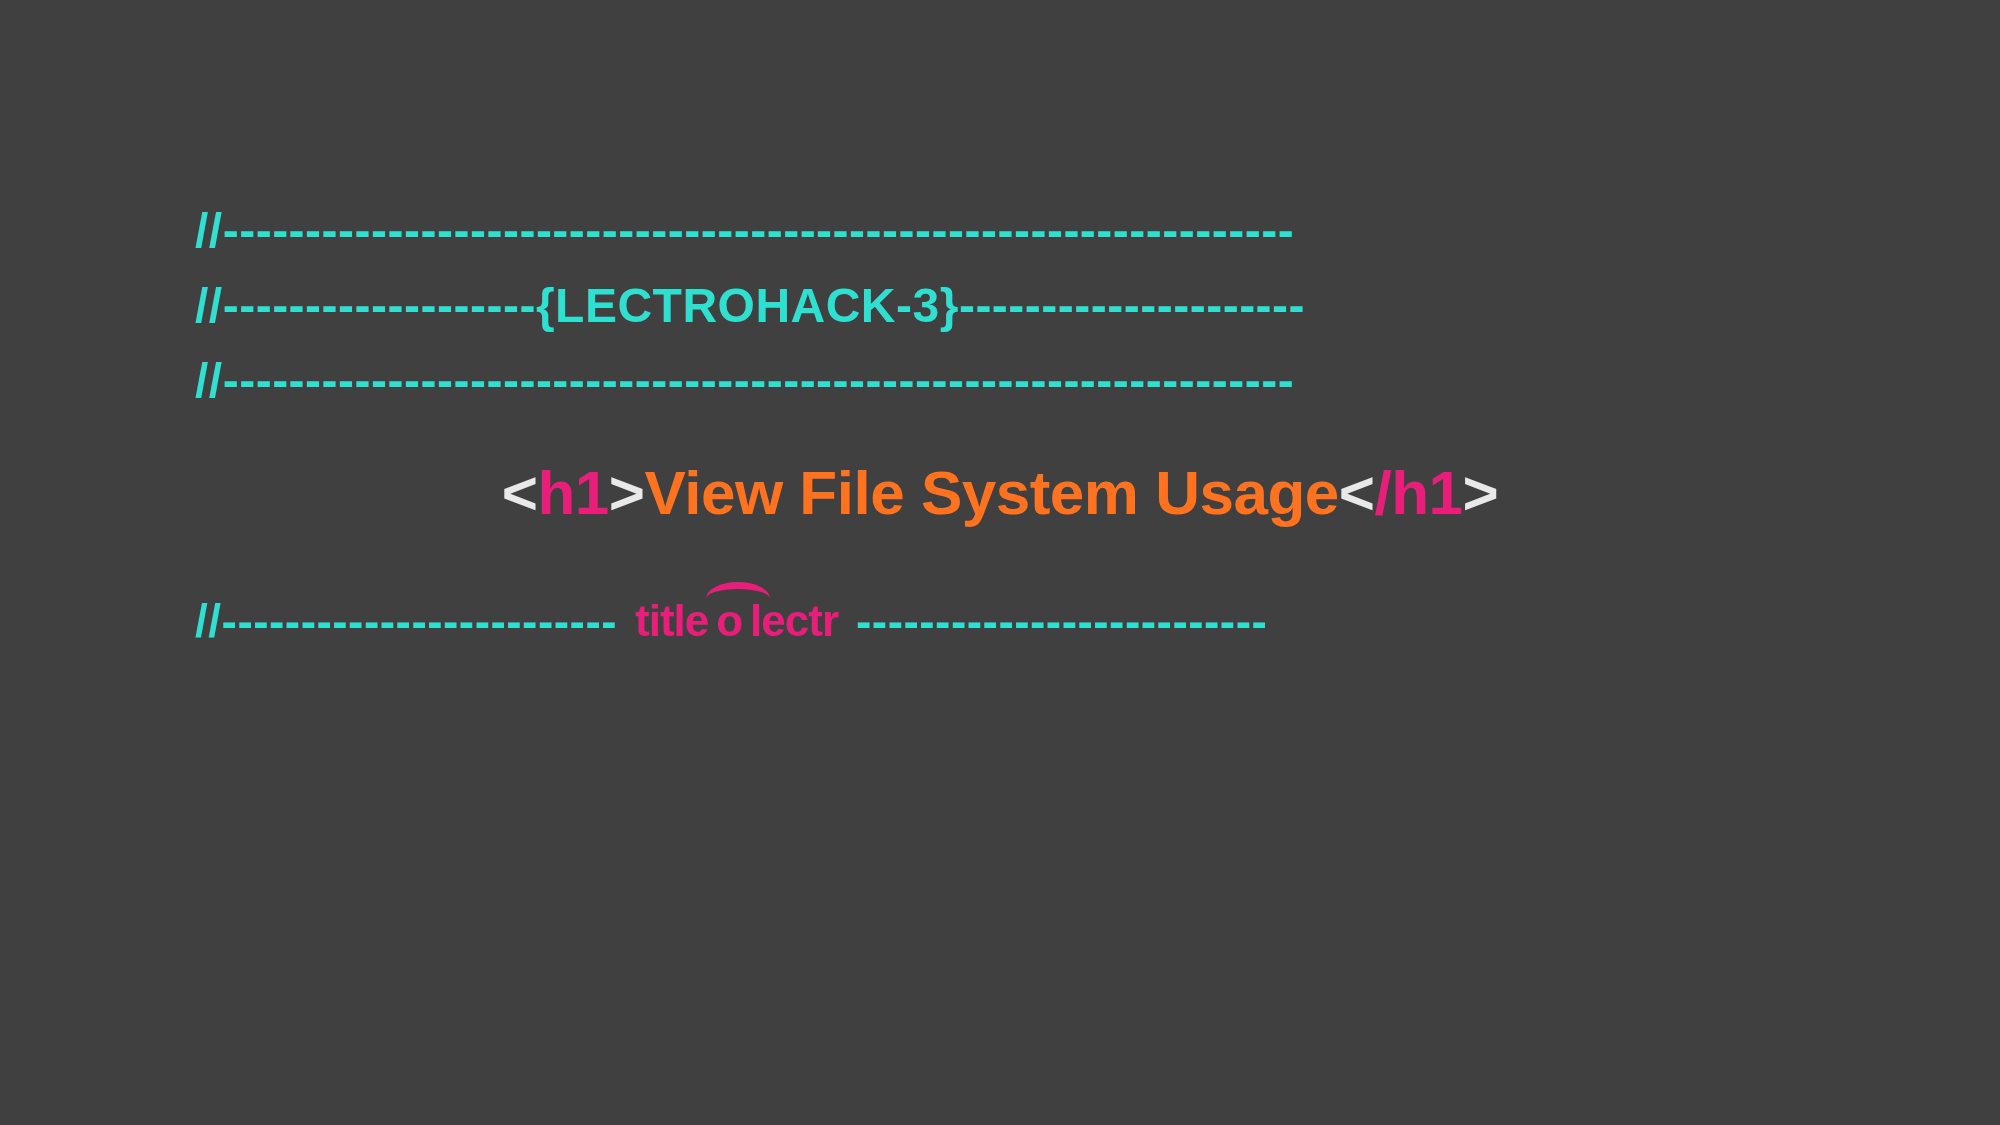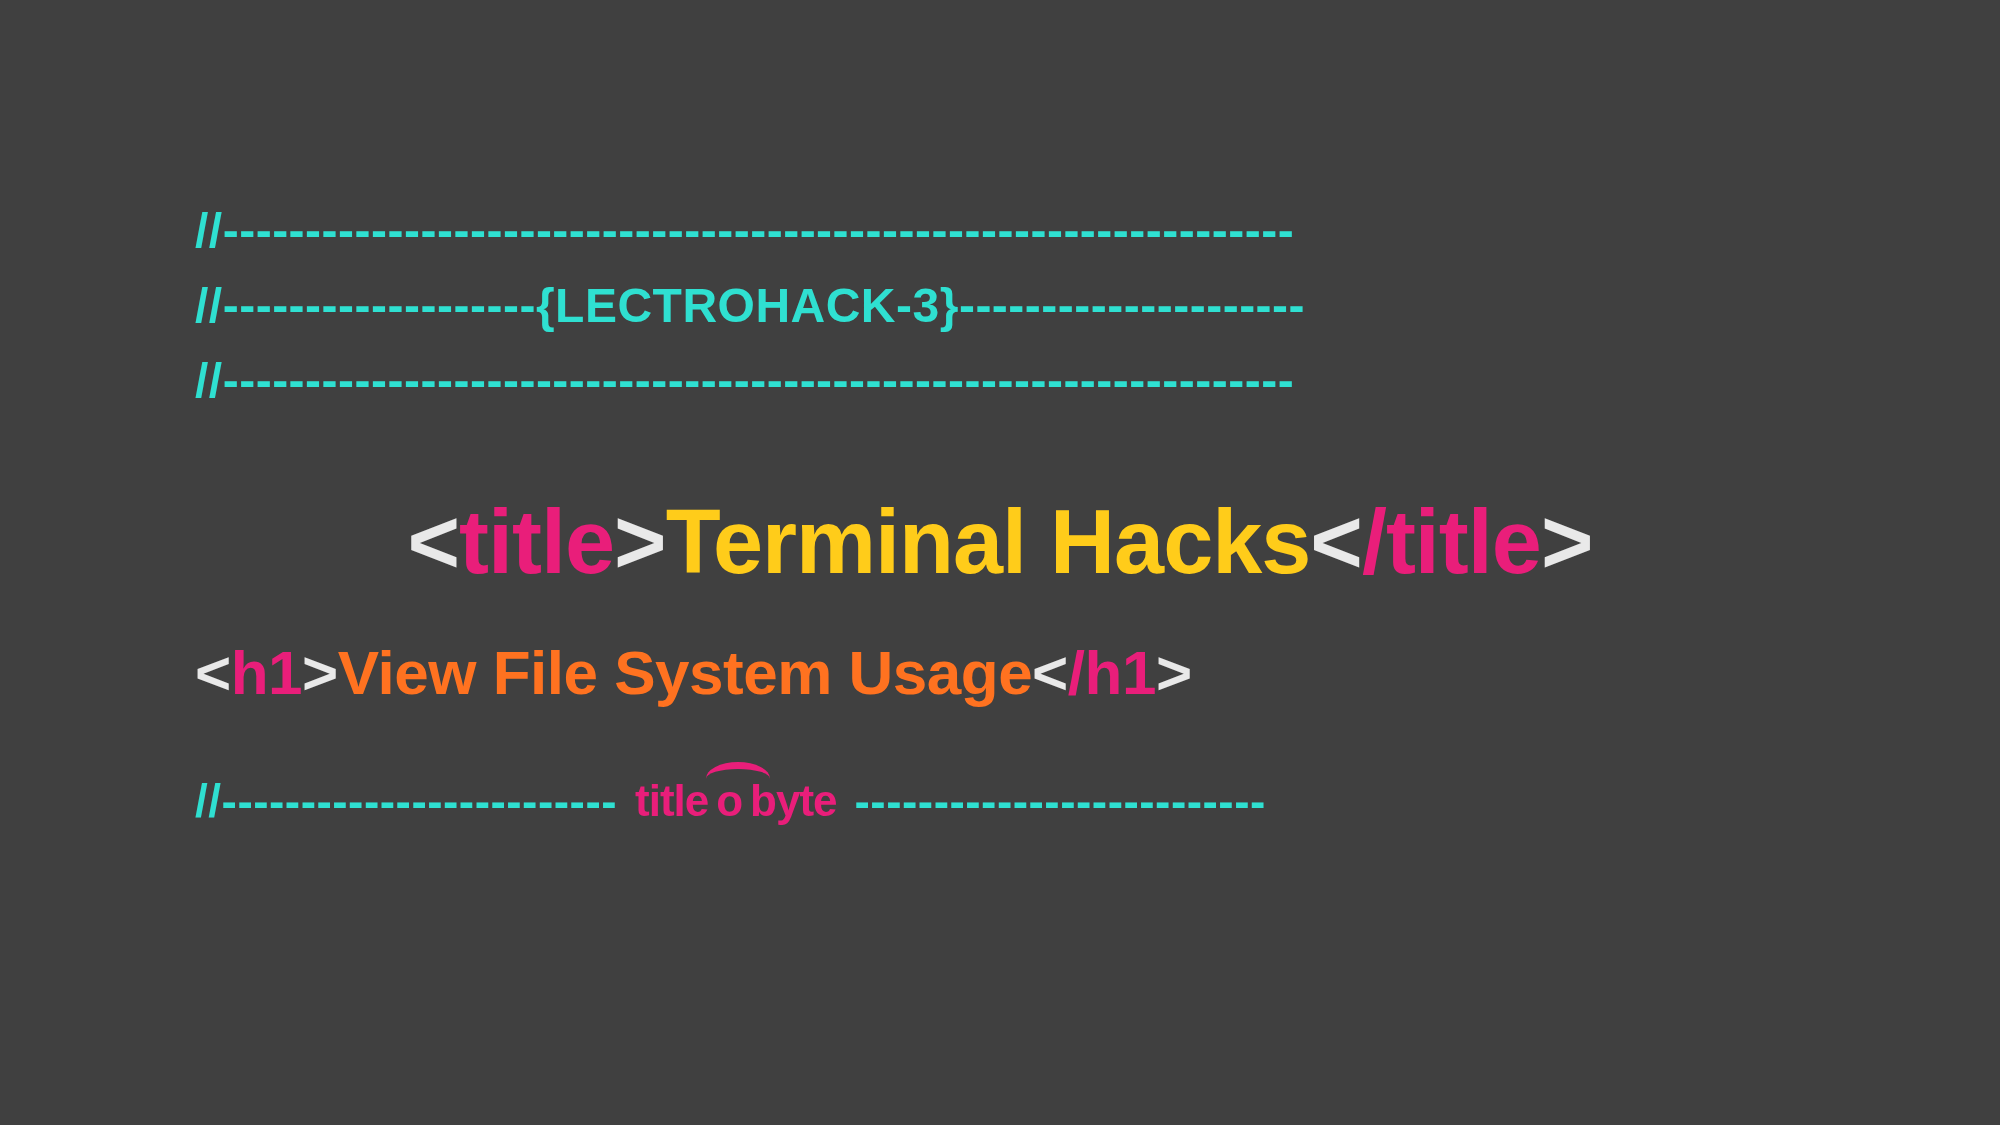--- a/index.html
+++ b/index.html
@@ -39,20 +39,21 @@
   }
   .title-line {
     text-align: center;
     margin-top: 90px;
     font-size: 90px;
     font-weight: 700;
     line-height: 1;
     letter-spacing: -1px;
   }
   .subtitle-line {
+    text-align: center;
     margin-top: 55px;
     font-size: 62px;
     font-weight: 700;
     line-height: 1;
     letter-spacing: -0.5px;
   }
   .footer-line {
     margin-top: 70px;
     color: #2FE0D1;
     font-size: 46px;
@@ -107,32 +108,29 @@
   <div class="content">
 
     <div class="comment-line">//-----------------------------------------------------------------</div>
 
     <div class="comment-line">
       <span>//-------------------</span><span class="badge">{LECTROHACK-3}</span><span>---------------------</span>
     </div>
 
     <div class="comment-line">//-----------------------------------------------------------------</div>
 
-    <div class="title-line">
-      <span class="c-white">&lt;</span><span class="c-pink">title</span><span class="c-white">&gt;</span><span class="c-yellow">Terminal Hacks</span><span class="c-white">&lt;</span><span class="c-pink">/</span><span class="c-pink">title</span><span class="c-white">&gt;</span>
-    </div>
 
     <div class="subtitle-line">
       <span class="c-white">&lt;</span><span class="c-pink">h1</span><span class="c-white">&gt;</span><span class="c-orange">View File System Usage</span><span class="c-white">&lt;</span><span class="c-pink">/</span><span class="c-pink">h1</span><span class="c-white">&gt;</span>
     </div>
 
     <div class="footer-line">
       <span class="lead">//-------------------------</span>
       <span class="brand">
         <span>title</span>
           <span class="swoosh">o</span>
-          <span>byte</span>
+          <span>lectr</span>
       </span>
       <span class="tail"> --------------------------</span>
     </div>
 
   </div>
 </div>
 
 </body></html>

